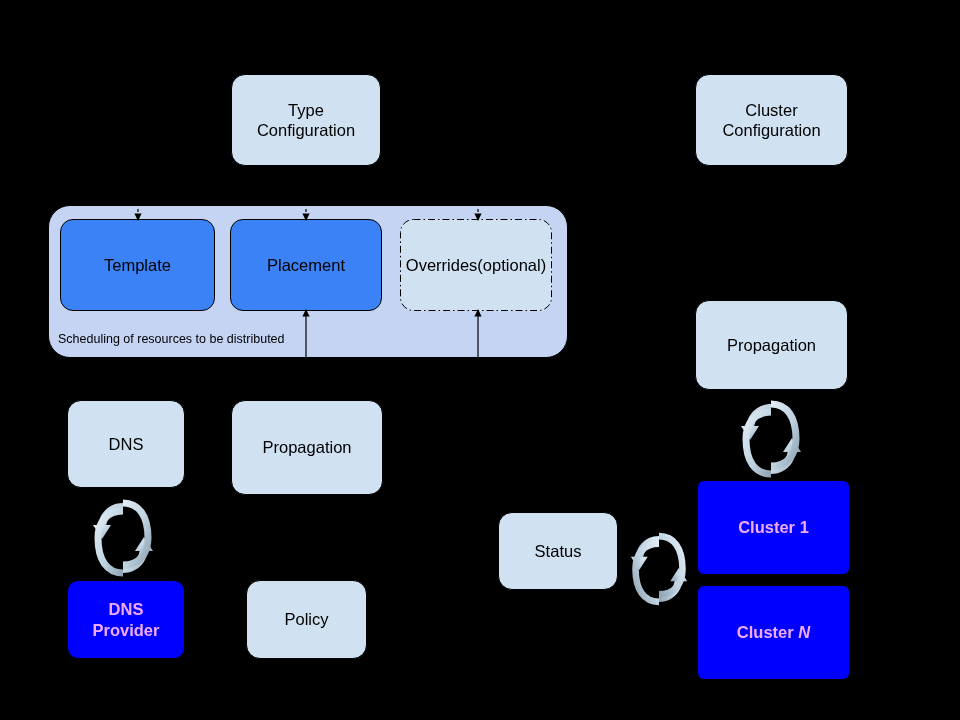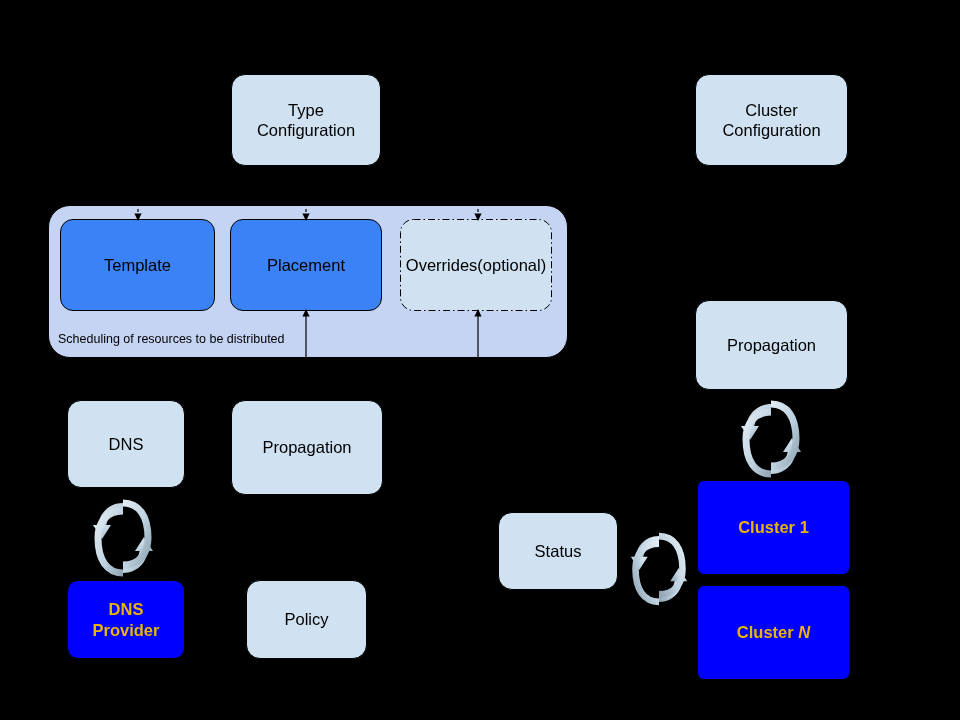--- a/index.html
+++ b/index.html
@@ -56,21 +56,21 @@
 
   
   .inner {
     background: #3b82f6;
     z-index: 5;
   }
 
   
   .node.blue {
     background: #0000ff;
-    color: #eab308;
+    color: #f0abfc;
     font-weight: bold;
     border: 1px solid #000000;
   }
 
   
   .arrow-svg {
     position: absolute;
     overflow: visible;
     z-index: 7;
   }

